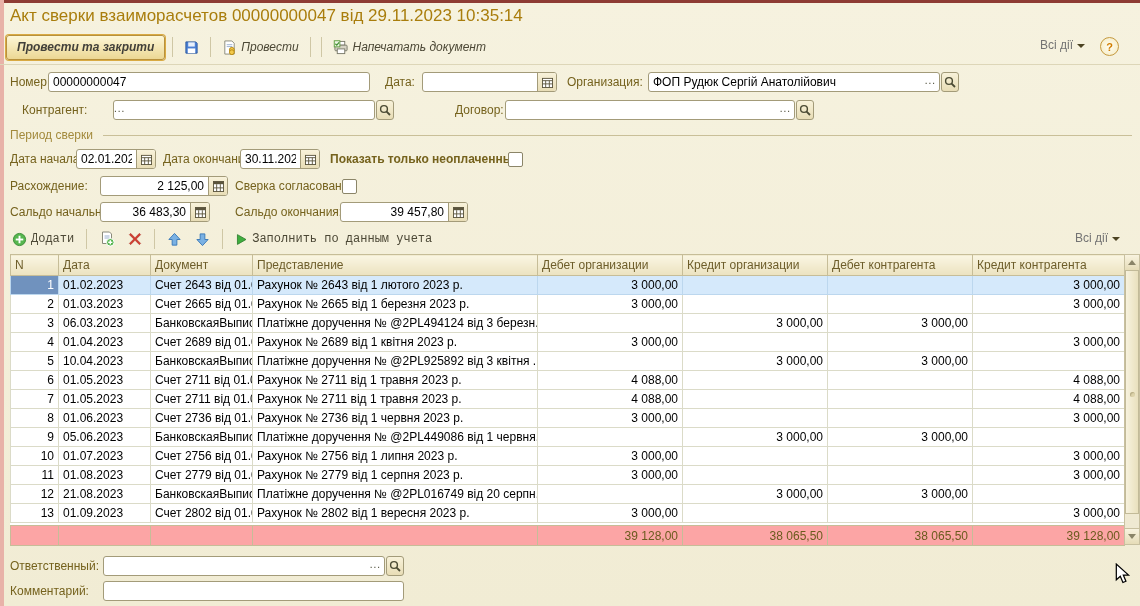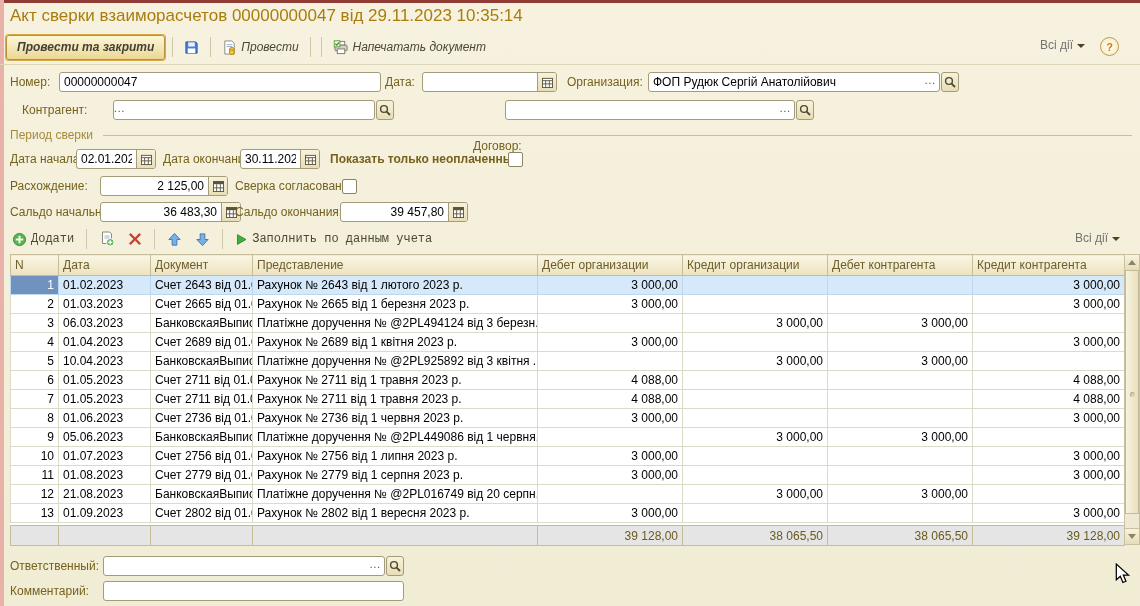--- a/index.html
+++ b/index.html
@@ -46,21 +46,21 @@
     width:1114px;font-size:12px;background:#fff;}
   table.grid th{height:20px;background:linear-gradient(#faf6e3,#ebe2bf);
     border:1px solid #c6bd98;color:#6d5d2a;font-weight:normal;text-align:left;
     padding:0 4px;white-space:nowrap;overflow:hidden;}
   table.grid td{height:18px;border:1px solid #dbdbc8;padding:0 4px;white-space:nowrap;
     overflow:hidden;color:#000;}
   td.r,th.r{text-align:right;}
   tr.sel td{background:#d5e9fb;border-color:#bcd7ee;}
   tr.sel td:first-child{background:#7092be;color:#fff;}
   tr.filler td{height:2px;border:0;background:#fff;}
-  tr.totals td{height:19px;background:#e5e5e5;border:1px solid #c6bd98;color:#6b5b1e;}
+  tr.totals td{height:19px;background:#fca5a5;border:1px solid #c6bd98;color:#6b5b1e;}
   .sbar{position:absolute;left:1124px;top:254px;width:16px;height:291px;background:#efe9d2;border:1px solid #c8c0a0;box-sizing:border-box;}
   .sbtn{position:absolute;left:0;width:14px;height:15px;background:linear-gradient(#f8f3df,#e6dcb8);
     border-bottom:1px solid #c8c0a0;display:flex;align-items:center;justify-content:center;}
   .sbtn.bottom{bottom:0;border-bottom:0;border-top:1px solid #c8c0a0;}
   .tri-up{width:0;height:0;border-left:4px solid transparent;border-right:4px solid transparent;border-bottom:5px solid #8a8468;}
   .tri-dn{width:0;height:0;border-left:4px solid transparent;border-right:4px solid transparent;border-top:5px solid #8a8468;}
   .sthumb{position:absolute;left:0;top:15px;width:14px;height:244px;background:linear-gradient(90deg,#f7f2de,#e9e0bd);
     border:1px solid #c2ba98;box-sizing:border-box;}
   .sgrip{position:absolute;left:4px;top:50%;width:5px;height:5px;border-radius:50%;
     background:#ddd3ab;box-shadow:inset 1px 1px 1px #b7ad85;}
@@ -121,21 +121,21 @@
 <div class="abs alldo" style="left:1040px;top:38px;">
   <span>Всі дії</span>
   <span class="dd"></span>
 </div>
 <div class="abs help" style="left:1100px;top:37px;">
   <span>?</span>
 </div>
 <div class="abs tb-line"></div>
 
 <div class="lbl" style="left:10px;top:72px;">Номер:</div>
-<div class="fld" style="left:59px;top:72px;width:322px;">
+<div class="fld" style="left:48px;top:72px;width:322px;">
   <input readonly="" value="00000000047" style="">
 </div>
 <div class="lbl" style="left:385px;top:72px;">Дата:</div>
 <div class="fld" style="left:422px;top:72px;width:135px;">
   <input class="selblue" readonly="" value="29.11.2023 10:35:14" style="">
   <span class="inbtn">
       <span>
         <svg width="11" height="11" viewBox="0 0 12 12">
           <rect x="0.5" y="1.5" width="11" height="10" fill="#fff" stroke="#5a543c"></rect>
           <line x1="0.5" y1="4" x2="11.5" y2="4" stroke="#5a543c"></line>
@@ -165,21 +165,21 @@
   <span class="dots">...</span>
 </div>
 <div class="qbtn" style="left:376px;top:100px;">
   <span>
       <svg width="12" height="12" viewBox="0 0 12 12">
         <circle cx="5" cy="5" r="3.4" fill="none" stroke="#4a4a33" stroke-width="1.4"></circle>
         <line x1="7.6" y1="7.6" x2="11" y2="11" stroke="#4a4a33" stroke-width="1.8"></line>
       </svg>
     </span>
 </div>
-<div class="lbl" style="left:473px;top:100px;margin-top:36px;">Договор:</div>
+<div class="lbl" style="left:455px;top:100px;">Договор:</div>
 <div class="fld" style="left:505px;top:100px;width:290px;">
   <input readonly="" value="" style="">
   <span class="dots">...</span>
 </div>
 <div class="qbtn" style="left:796px;top:100px;">
   <span>
       <svg width="12" height="12" viewBox="0 0 12 12">
         <circle cx="5" cy="5" r="3.4" fill="none" stroke="#4a4a33" stroke-width="1.4"></circle>
         <line x1="7.6" y1="7.6" x2="11" y2="11" stroke="#4a4a33" stroke-width="1.8"></line>
       </svg>
@@ -234,21 +234,21 @@
           <line x1="8" y1="3.5" x2="8" y2="11.5" stroke="#5a543c"></line>
           <line x1="0.5" y1="7.5" x2="11.5" y2="7.5" stroke="#5a543c"></line>
         </svg>
       </span>
     </span>
 </div>
 <div class="lbl" style="left:235px;top:176px;">Сверка согласована:</div>
 <div class="cb" style="left:342px;top:179px;"></div>
 
 <div class="lbl" style="left:10px;top:202px;">Сальдо начальное:</div>
-<div class="fld" style="left:100px;top:202px;width:141px;">
+<div class="fld" style="left:100px;top:202px;width:110px;">
   <input class="num" readonly="" value="36 483,30" style="">
   <span class="inbtn">
       <span>
         <svg width="11" height="11" viewBox="0 0 12 12">
           <rect x="0.5" y="0.5" width="11" height="11" fill="#fff" stroke="#5a543c"></rect>
           <rect x="0.5" y="0.5" width="11" height="3" fill="#5a543c"></rect>
           <line x1="4" y1="3.5" x2="4" y2="11.5" stroke="#5a543c"></line>
           <line x1="8" y1="3.5" x2="8" y2="11.5" stroke="#5a543c"></line>
           <line x1="0.5" y1="7.5" x2="11.5" y2="7.5" stroke="#5a543c"></line>
         </svg>

